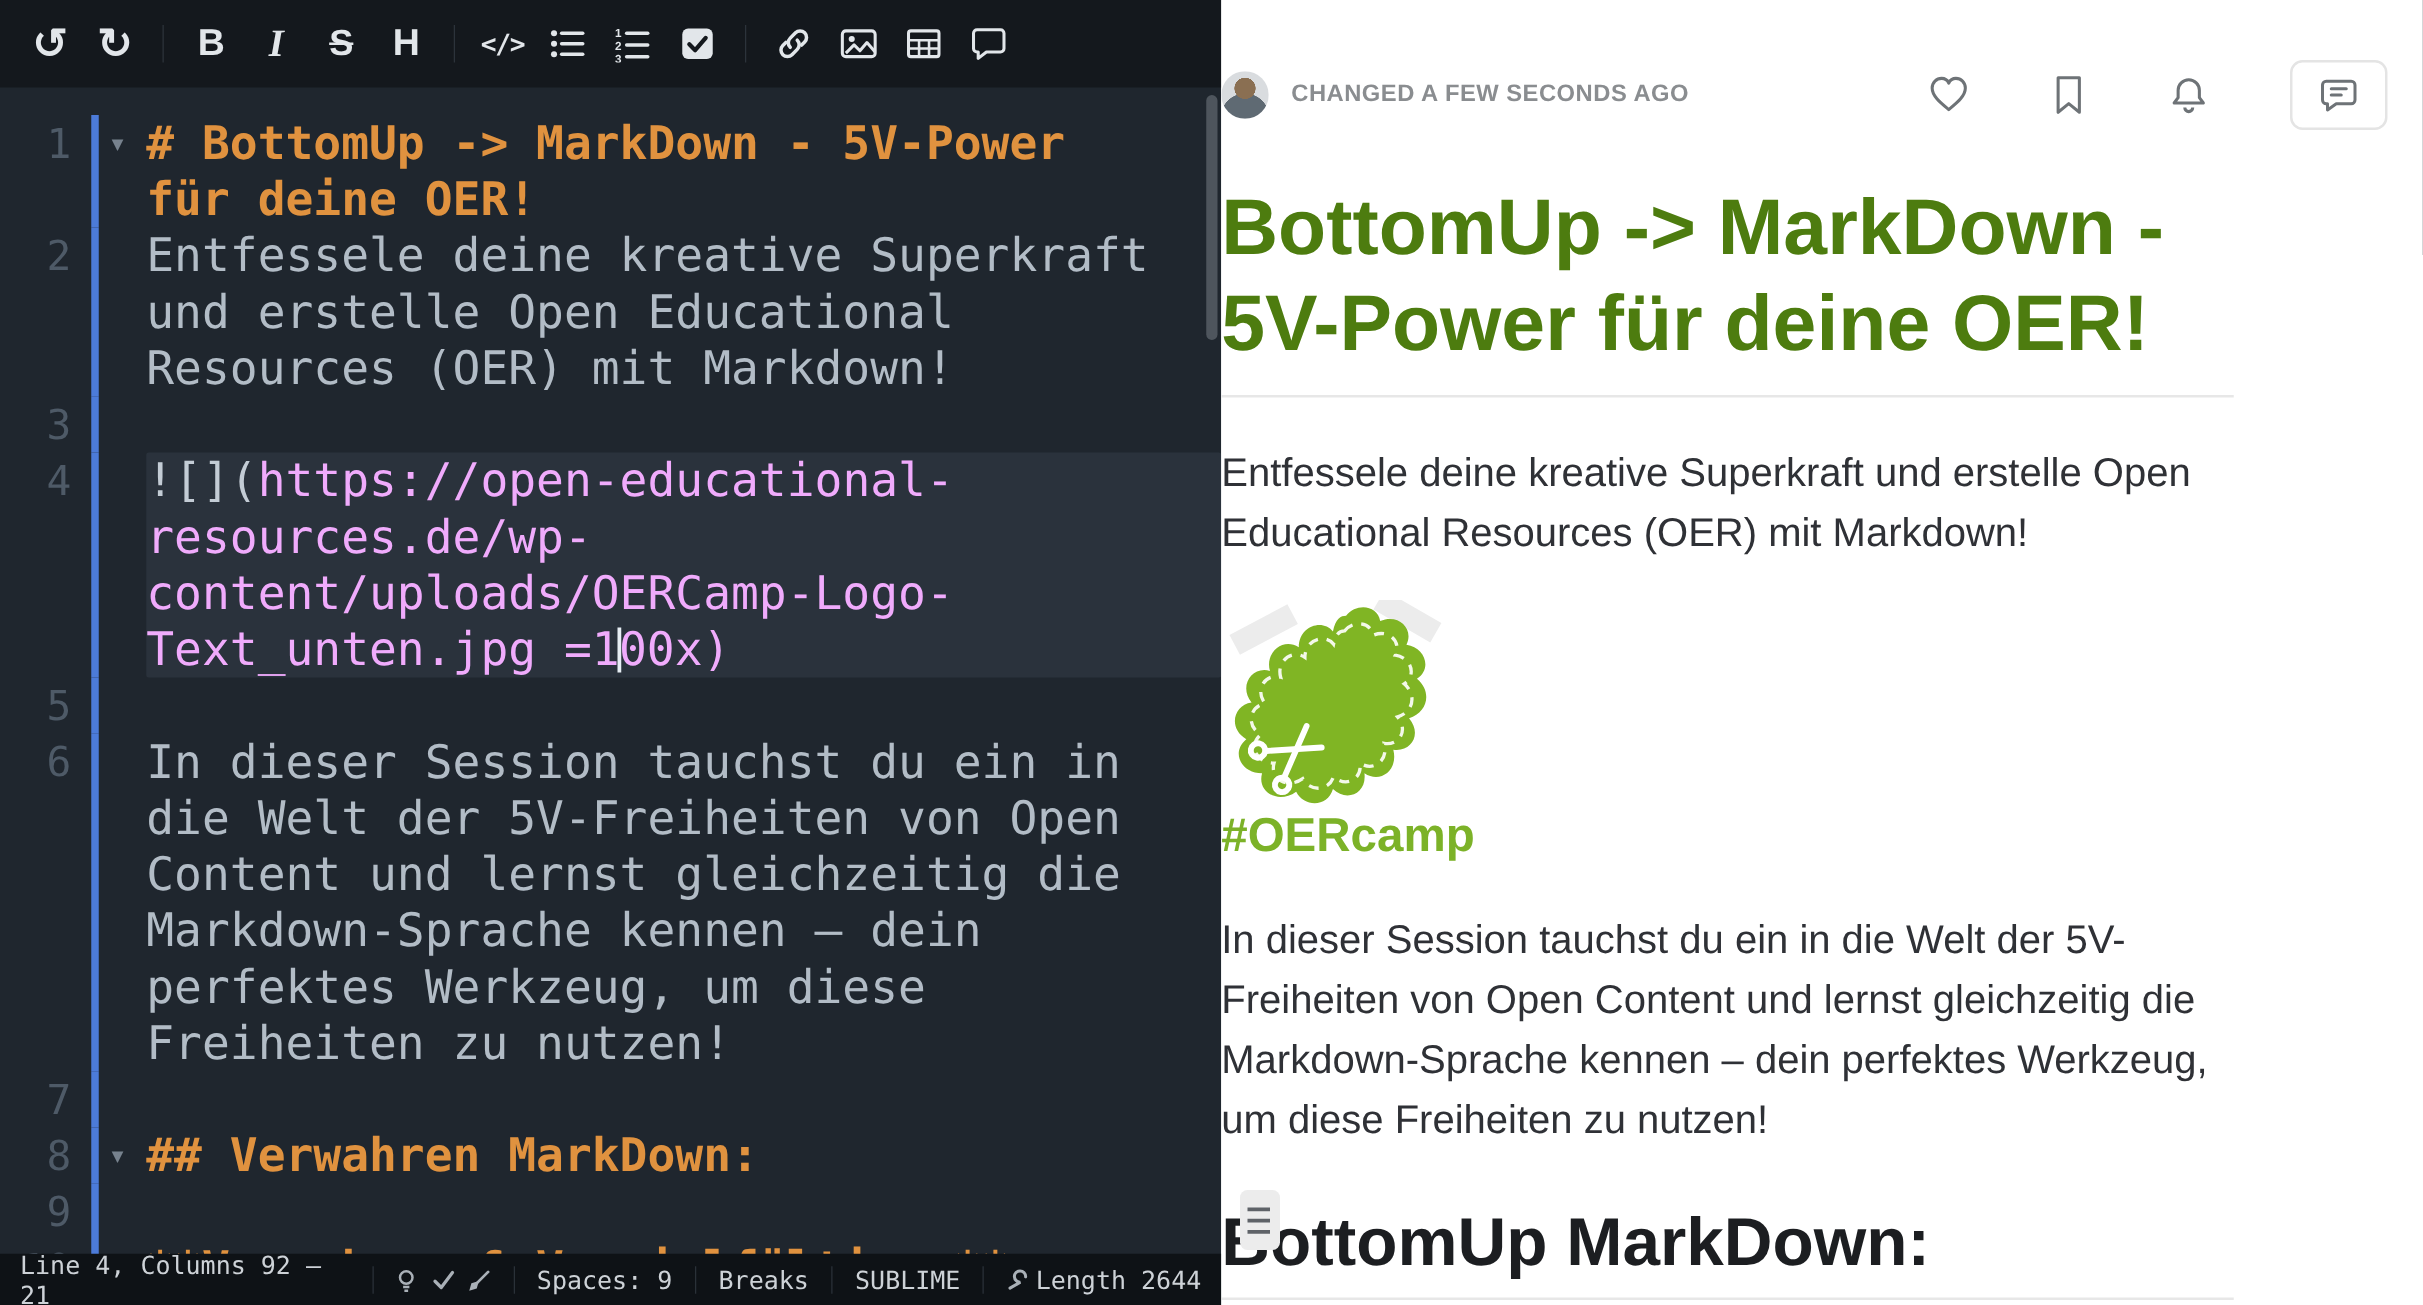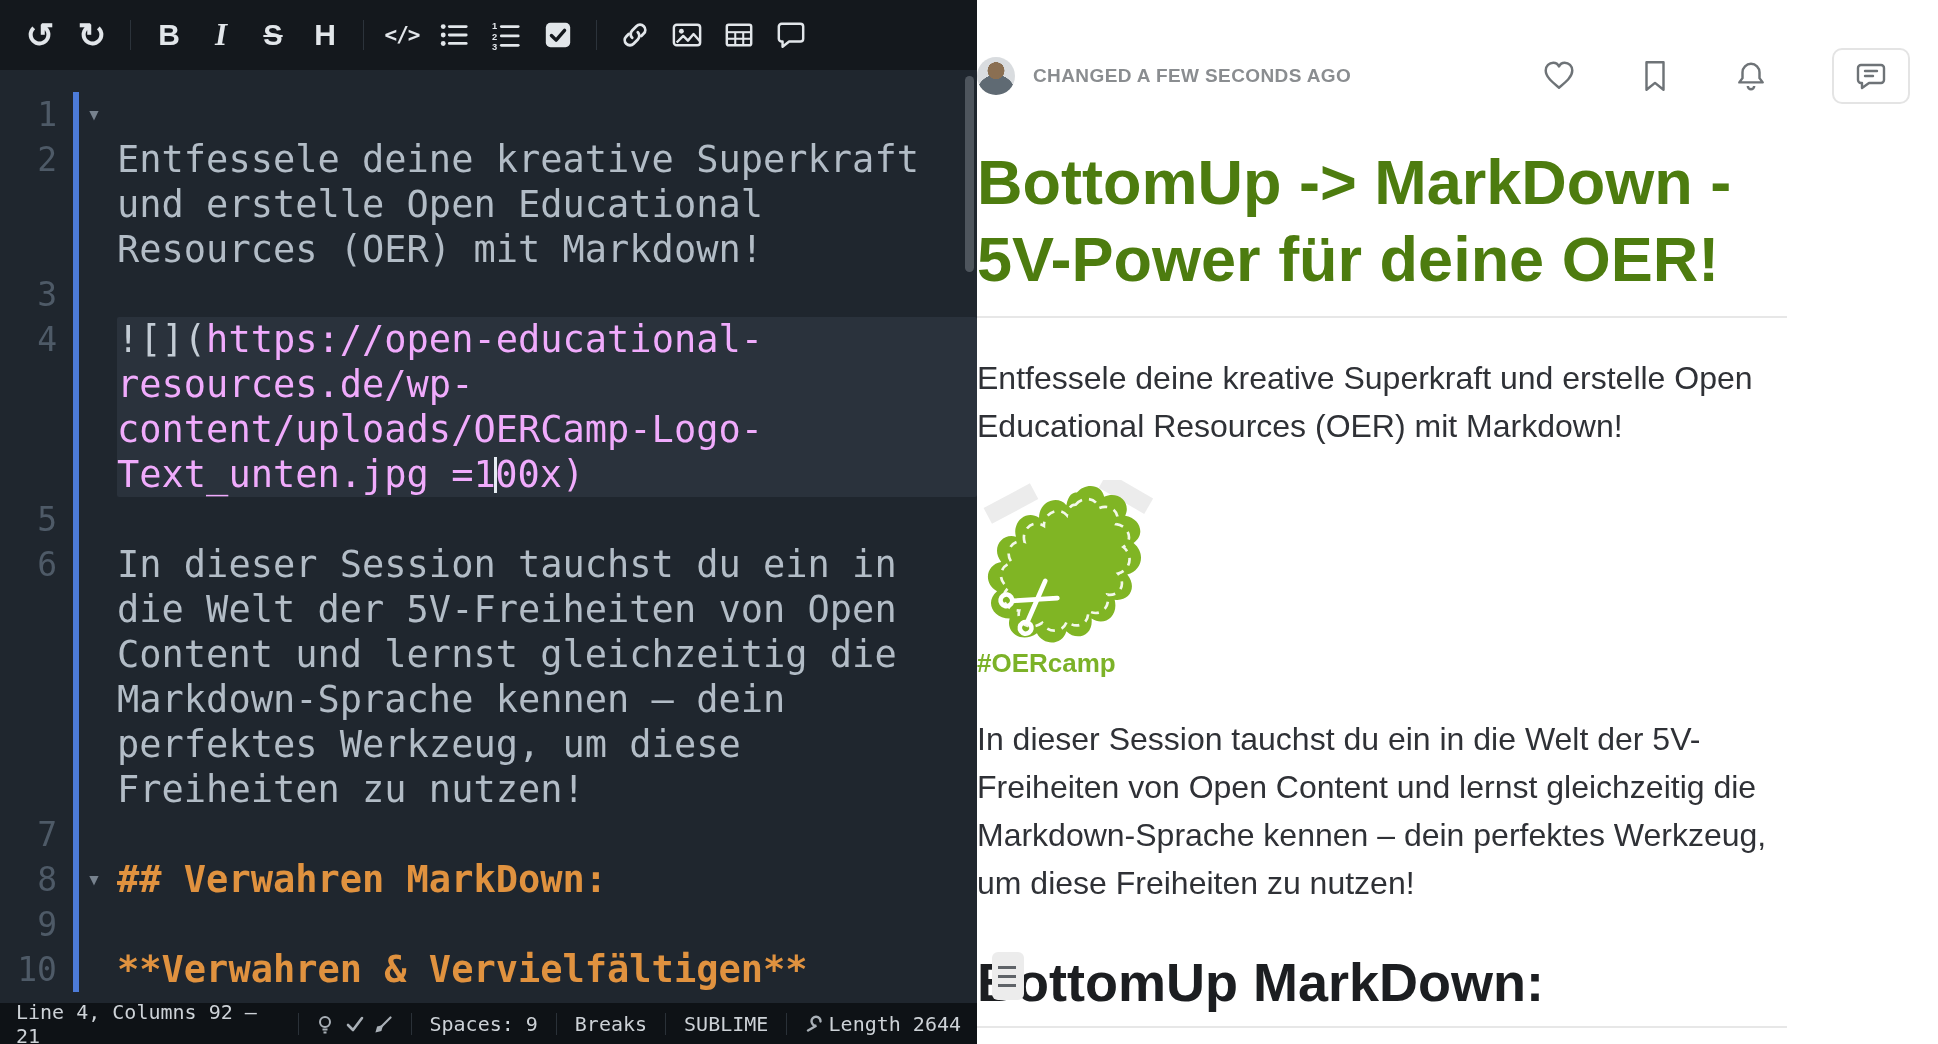--- a/index.html
+++ b/index.html
@@ -64,21 +64,21 @@
   .pv-ic { cursor:pointer; display:flex; align-items:center; }
   .comment-btn { width:78px; height:56px; border:2px solid #e4e4e4; border-radius:10px; background:#fff;
                  display:flex; align-items:center; justify-content:center; cursor:pointer; }
 
   .pv-body { width:810px; }
   .pv-h1 { margin-top:40px; font-size:63px; line-height:77px; font-weight:700; color:#4d7c0f;
            border-bottom:2px solid #e7e7e7; padding-bottom:18px; }
   .pv-p  { margin-top:36px; font-size:32px; line-height:48px; color:#2f3136; }
   .logo-block { margin-top:30px; width:200px; }
   .logo-block svg { display:block; }
-  .logo-caption { width:185px; text-align:left; font-size:26px; font-weight:700; color:#7cb228; margin-top:0; }
+  .logo-caption { width:185px; text-align:right; font-size:38px; font-weight:700; color:#7cb228; margin-top:0; }
   .pv-h2 { margin-top:47px; font-size:54px; line-height:56px; font-weight:700; color:#1c1e21;
            border-bottom:2px solid #e7e7e7; padding-bottom:16px; }
 
   .grip { position:absolute; left:992px; top:952px; width:32px; height:48px; background:#ececec;
           border-radius:6px; display:flex; flex-direction:column; justify-content:center; gap:6px;
           padding-left:6px; cursor:col-resize; z-index:10; }
   .grip i { display:block; width:18px; height:3px; background:#5f6368; }
 </style>
 </head>
 <body>
@@ -178,20 +178,23 @@
         </svg>
       </button>
     </div>
 
     <div class="codearea">
       <div class="lines" id="editor-lines">
           <div class="cm-line">
             <div class="gut">1</div>
             <div class="authbar"></div>
             <div class="foldcol">▾</div>
+            <div class="txtwrap">
+              <div class="txt"><span class="md-heading"># BottomUp -&gt; MarkDown - 5V-Power für deine OER!</span></div>
+            </div>
           </div>
           <div class="cm-line">
             <div class="gut">2</div>
             <div class="authbar"></div>
             <div class="foldcol"></div>
             <div class="txtwrap">
               <div class="txt">Entfessele deine kreative Superkraft und erstelle Open Educational Resources (OER) mit Markdown!</div>
             </div>
           </div>
           <div class="cm-line">

